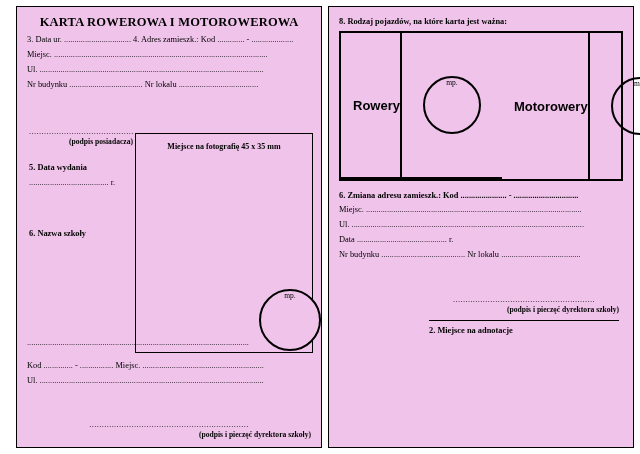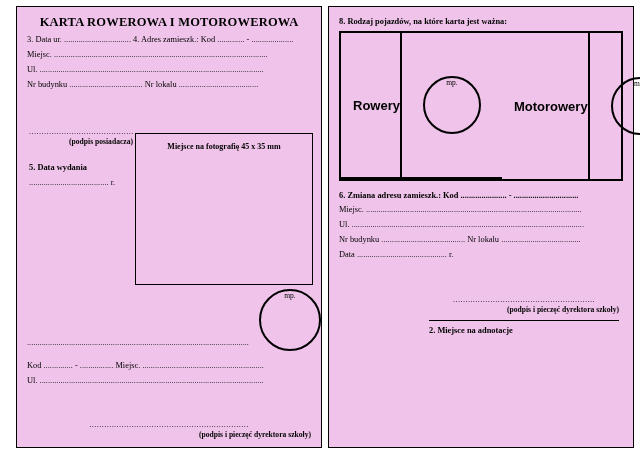--- a/index.html
+++ b/index.html
@@ -52,21 +52,21 @@
     line-height: 1.35;
     margin: 0 0 3.5px 0;
     white-space: nowrap;
     overflow: hidden;
   }
   .photo-box {
     position: absolute;
     left: 118px;
     top: 126px;
     width: 178px;
-    height: 152px;
+    height: 220px;
     border: 1px solid #000;
     box-sizing: border-box;
     background: #f0c4ea;
   }
   .photo-text {
     text-align: center;
     font-size: 8px;
     font-weight: bold;
     margin-top: 8px;
   }
@@ -202,20 +202,21 @@
 
     <div class="left-col">
       <div class="sig-line">..............................................</div>
       <div class="sig-label">(podpis posiadacza)</div>
 
       <div style="height:16px"></div>
       <div class="line" style="font-weight:bold">5. Data wydania</div>
       <div class="line">...................................... r.</div>
 
       <div style="height:36px"></div>
+      <div class="line" style="font-weight:bold">6. Nazwa szkoły</div>
     </div>
 
     <div class="bottom-lines">
       <div class="line">..........................................................................................................</div>
       <div style="height:8px"></div>
       <div class="line">Kod .............. - ................  Miejsc. ..........................................................</div>
       <div class="line">Ul. ...........................................................................................................</div>
     </div>
 
     <div class="bottom-block">
@@ -242,22 +243,22 @@
           <div class="stamp-circle">
             <span>mp.</span>
           </div>
         </div>
       </div>
     </div>
 
     <div class="sec-title">6. Zmiana adresu zamieszk.:  Kod ...................... - ...............................</div>
     <div class="line">Miejsc. .......................................................................................................</div>
     <div class="line">Ul. ...............................................................................................................</div>
+    <div class="line">Data ........................................... r.</div>
     <div class="line">Nr budynku  ........................................ Nr lokalu ......................................</div>
-    <div class="line">Data ........................................... r.</div>
 
     <div class="r-sig">
       <div class="sig-line">.........................................................</div>
       <div class="sig-label">(podpis i pieczęć dyrektora szkoły)</div>
       <div class="divider"></div>
       <div class="sec10">2. Miejsce na adnotacje</div>
     </div>
   </div>
 
 </div>

